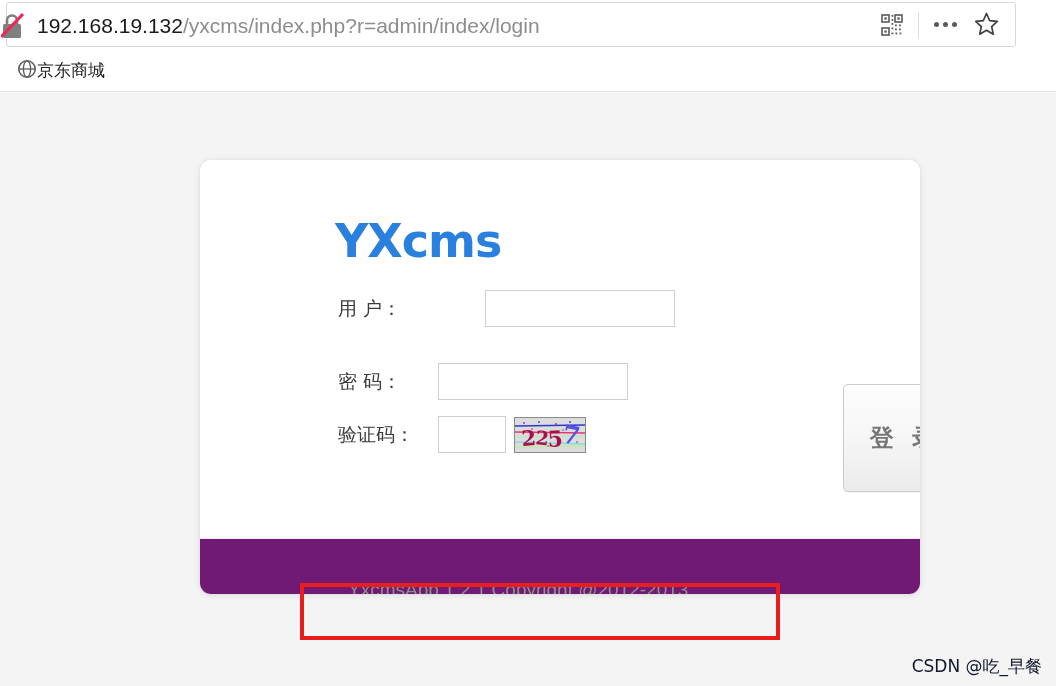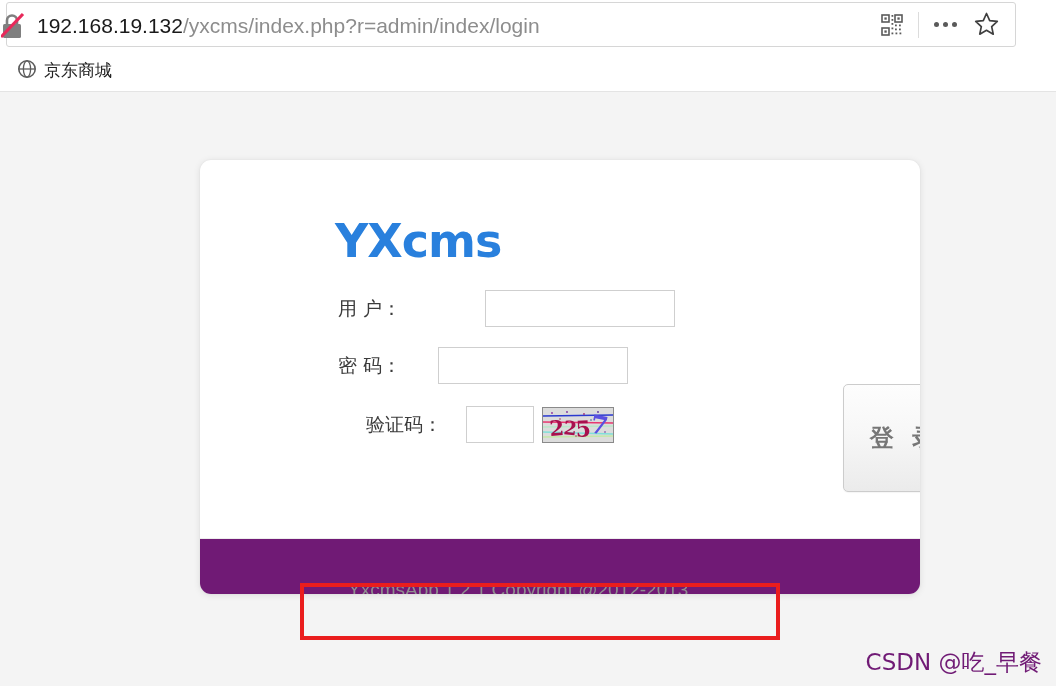--- a/index.html
+++ b/index.html
@@ -119,21 +119,20 @@
     width: 1056px;
     height: 41px;
     background: #ffffff;
     border-bottom: 1px solid #e4e4e4;
     display: flex;
     align-items: center;
   }
   .bookmark-item {
     display: flex;
     align-items: center;
-    gap: 7px;
     margin-left: 12px;
     padding: 3px 5px;
     border-radius: 3px;
     cursor: pointer;
   }
   .bookmark-label {
     font-size: 17px;
     color: #222;
     font-family: "DejaVu Sans", sans-serif;
     white-space: nowrap;
@@ -178,22 +177,22 @@
     top: 130px;
     width: 720px;
   }
   .form-row {
     position: absolute;
     display: flex;
     align-items: center;
     left: 138px;
   }
   .row-user   { top: 0px; gap: 47px; }
-  .row-pass   { top: 57px; }
-  .row-code   { top: 116px; margin-left: 28px; }
+  .row-pass   { top: 73px; }
+  .row-code   { top: 126px; }
 
   .field-label {
     font-size: 19px;
     color: #3b3b3b;
     font-family: "DejaVu Sans", sans-serif;
     width: 100px;
     text-align: left;
     white-space: nowrap;
   }
   .text-input {
@@ -278,22 +277,22 @@
     height: 57px;
     box-sizing: border-box;
     border: 4px solid #ea1d1d;
     pointer-events: none;
   }
 
   .watermark {
     position: absolute;
     right: 14px;
     bottom: 8px;
-    font-size: 23px;
-    color: #701a75;
+    font-size: 17px;
+    color: #0f172a;
     font-family: "DejaVu Sans", sans-serif;
     white-space: nowrap;
   }
 </style>
 </head>
 <body>
 
 <div class="browser-chrome">
 
   <div class="urlbar-row">

